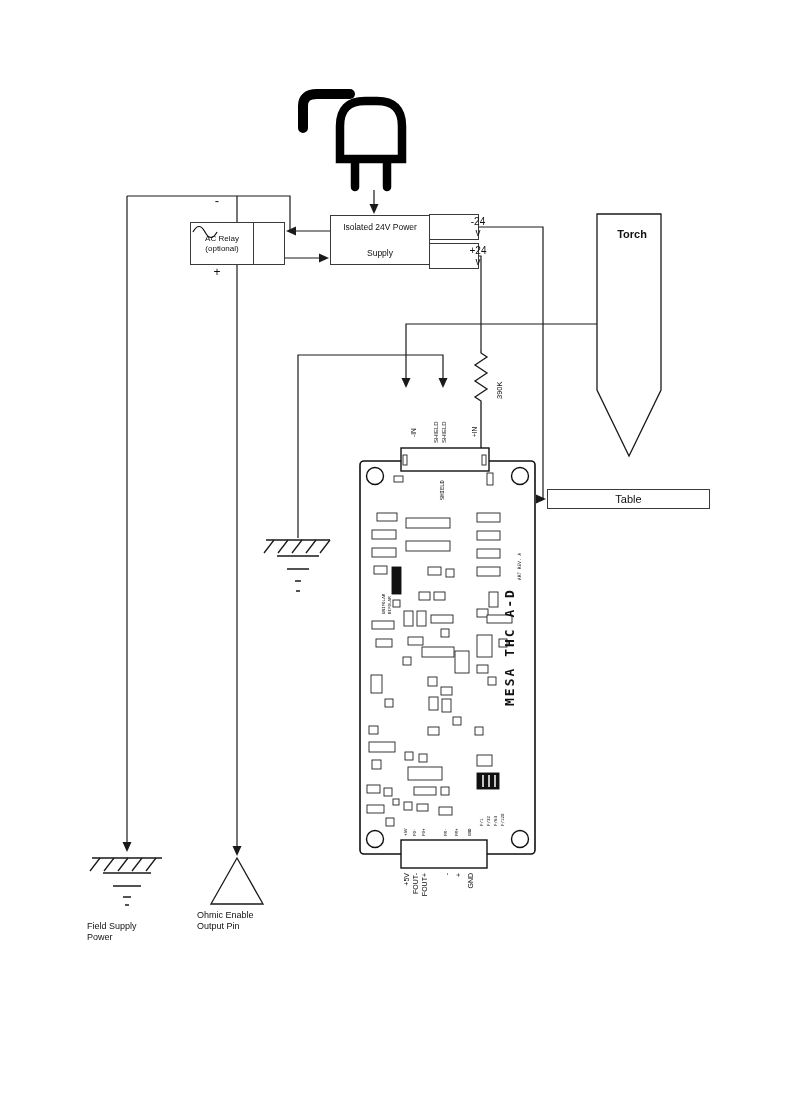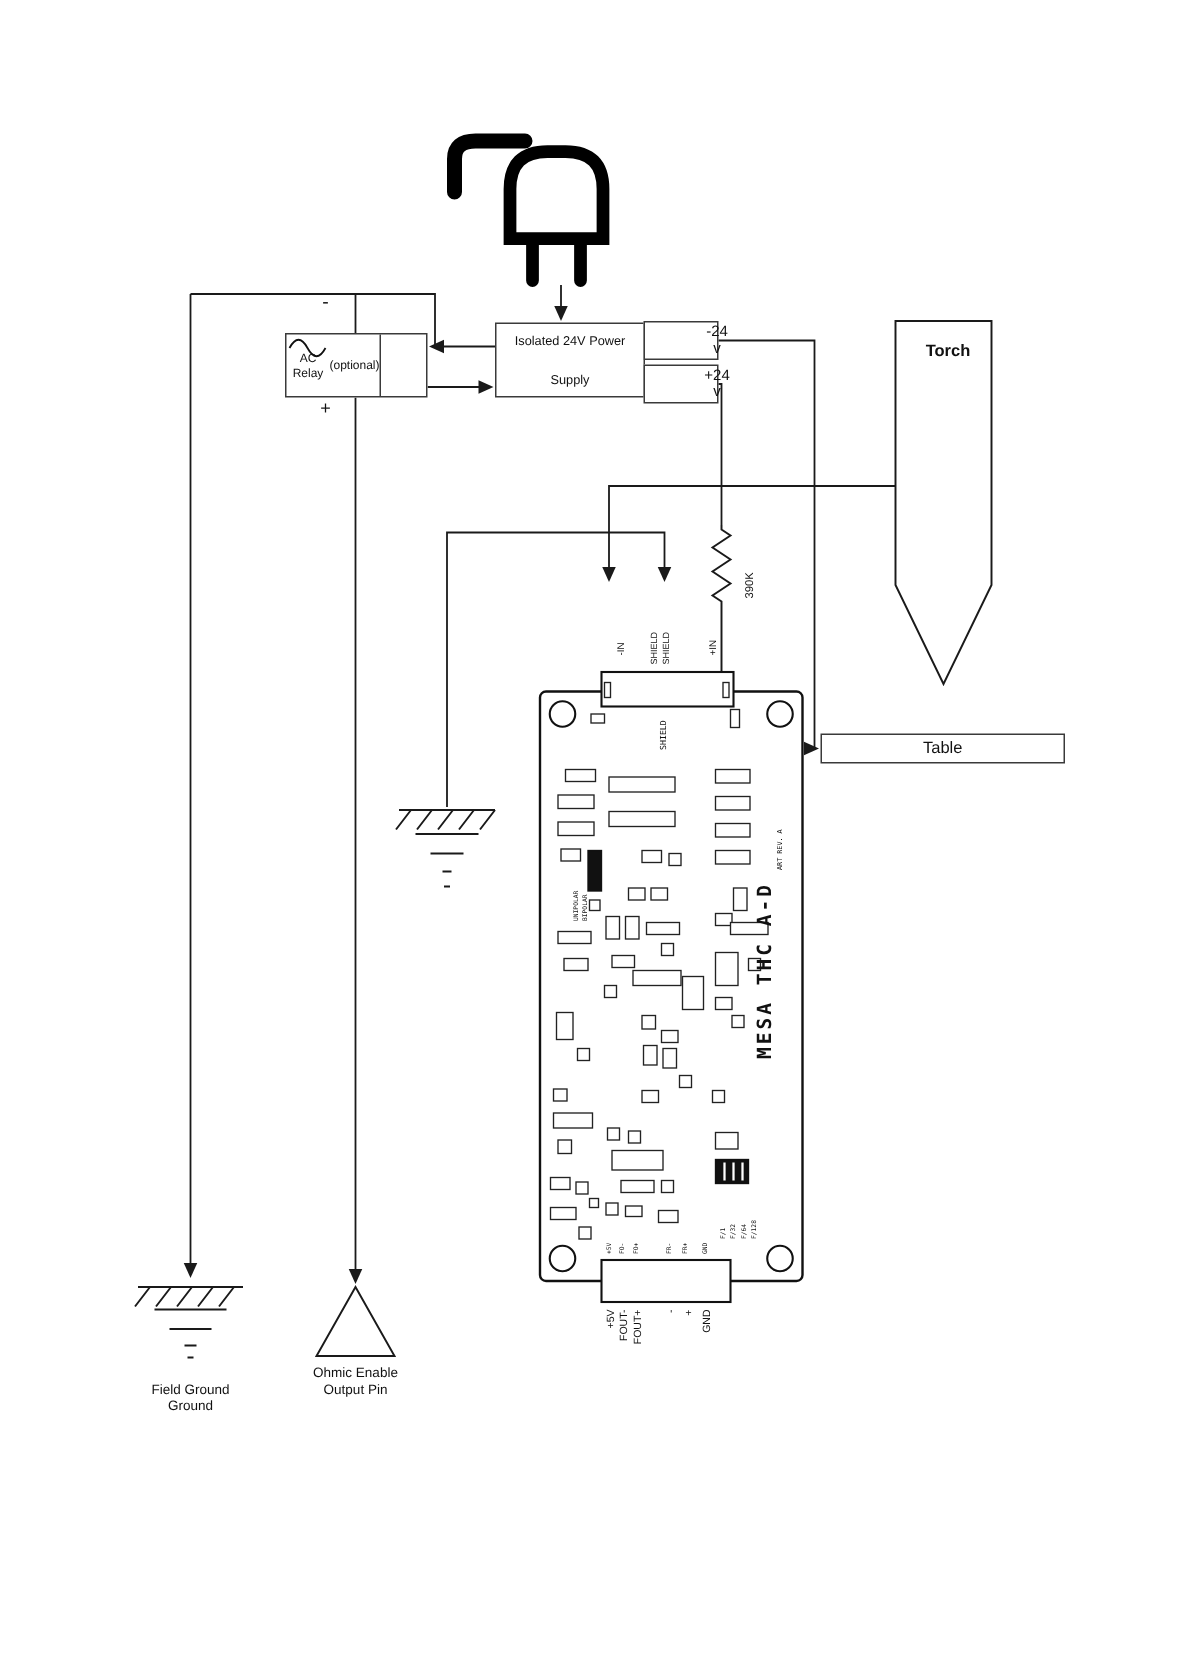--- a/index.html
+++ b/index.html
@@ -14,34 +14,34 @@
   .comp rect{fill:#fff;stroke:#222;stroke-width:.9;}
   .comp rect.f{fill:#111;stroke:#111;}
   text{font-family:"Liberation Sans",sans-serif;fill:#111;}
   .t7{font-size:7px;} .t65{font-size:6.5px;} .t6{font-size:6px;} .t75{font-size:7.5px;}
   .silk{font-family:"DejaVu Sans Mono",monospace;}
   .brand{font-family:"DejaVu Sans Mono",monospace;font-size:13px;font-weight:bold;letter-spacing:2px;}
   .tiny{font-size:4.2px;} .rev{font-size:4.5px;} .shieldsilk{font-size:5.5px;}
   .lbl{position:absolute;color:#111;}
   .box{position:absolute;background:#fff;border:1px solid #3a3a3a;box-sizing:border-box;
        display:flex;flex-direction:column;align-items:center;justify-content:center;text-align:center;}
-  .ctr{display:flex;align-items:center;justify-content:flex-end;text-align:center;}
+  .ctr{display:flex;flex-direction:column;align-items:center;justify-content:flex-end;text-align:center;}
   #relay{flex-direction:row;padding:0;}
   #relay .rtxt{flex:1;font-size:8px;line-height:10px;}
   #relay .rsine{width:30px;align-self:stretch;border-left:1px solid #3a3a3a;
        display:flex;align-items:center;justify-content:center;}
   #psu{font-size:8.5px;line-height:11px;gap:15px;}
   .rail{font-size:10px;padding-left:48px;}
   #torch-label{font-size:11px;text-align:center;}
   #table-box{font-size:11px;}
   .sign{font-size:13px;text-align:center;}
   #caption{position:absolute;left:330px;top:898px;width:245px;text-align:center;}
   #caption .cap-title{font-size:13px;font-weight:bold;line-height:16px;}
   #caption .cap-line{font-size:12px;line-height:16px;}
-  .gtxt{font-size:9px;line-height:11px;text-align:center;}
+  .gtxt{font-size:9px;line-height:11px;text-align:left;}
 </style>
 </head>
 <body>
 
 <div id="stage">
 
   <svg width="787" height="1114" viewBox="0 0 787 1114">
 
     <g>
       <path class="plug" stroke-width="10" d="M350,94 H317 Q303,94 303,106 V128"></path>
@@ -225,22 +225,22 @@
   </div>
 
   <div class="lbl" id="torch-label" style="left:588px;top:228px;width:88px;font-weight:bold;">Torch</div>
 
   <div class="box" id="table-box" style="left:547px;top:489px;width:163px;height:20px;">
     <span>Table</span>
   </div>
 
 
   <div class="lbl gtxt" style="left:87px;top:921px;width:80px;">
-    <div>Field Ground</div>
-    <div>Ground</div>
+    <div>Field Supply</div>
+    <div>Power</div>
   </div>
 
   <div class="lbl gtxt" style="left:197px;top:910px;width:80px;">
     <div>Ohmic Enable</div>
     <div>Output Pin</div>
   </div>
 
 </div>
 
 </body></html>

